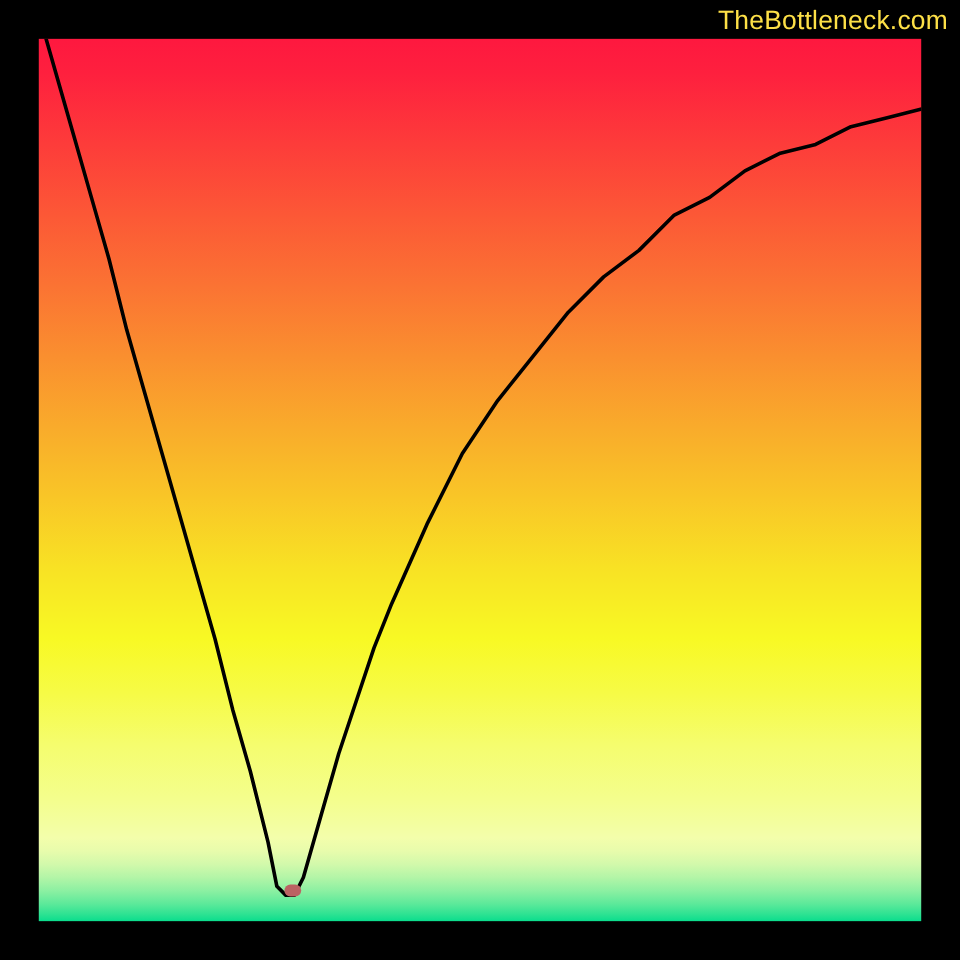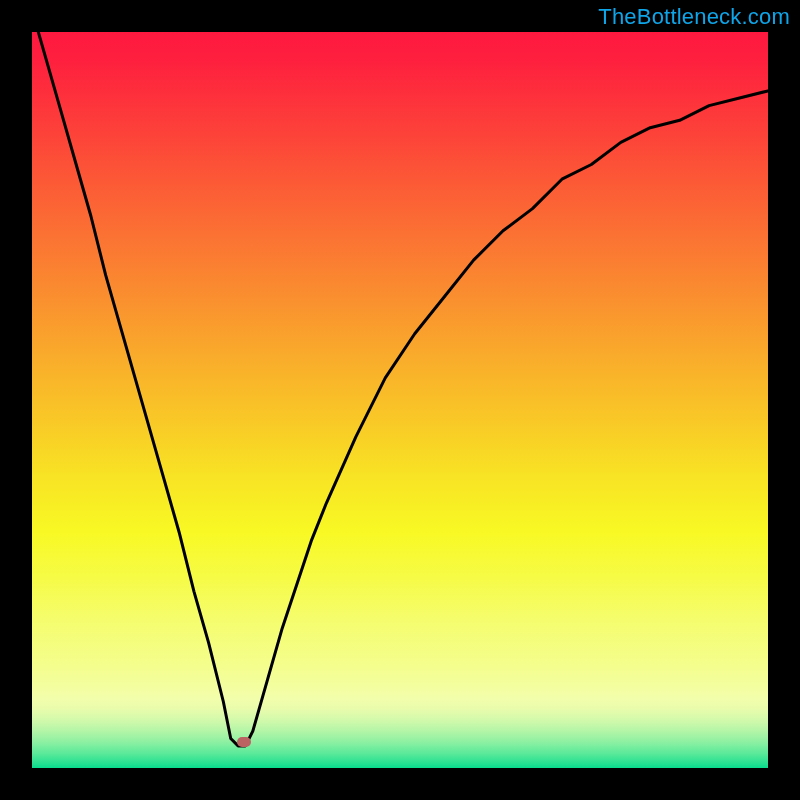--- a/index.html
+++ b/index.html
@@ -31,21 +31,21 @@
     left: 0;
     top: 0;
   }
   .watermark {
     position: absolute;
     top: 4px;
     right: 10px;
     font-family: Arial, Helvetica, sans-serif;
     font-size: 22px;
     font-weight: normal;
-    color: #0ea5e9;
+    color: #fde047;
     letter-spacing: 0.2px;
   }
   .marker {
     position: absolute;
     width: 14px;
     height: 10px;
     border-radius: 5px;
     background: #bb6363;
   }
 </style>

